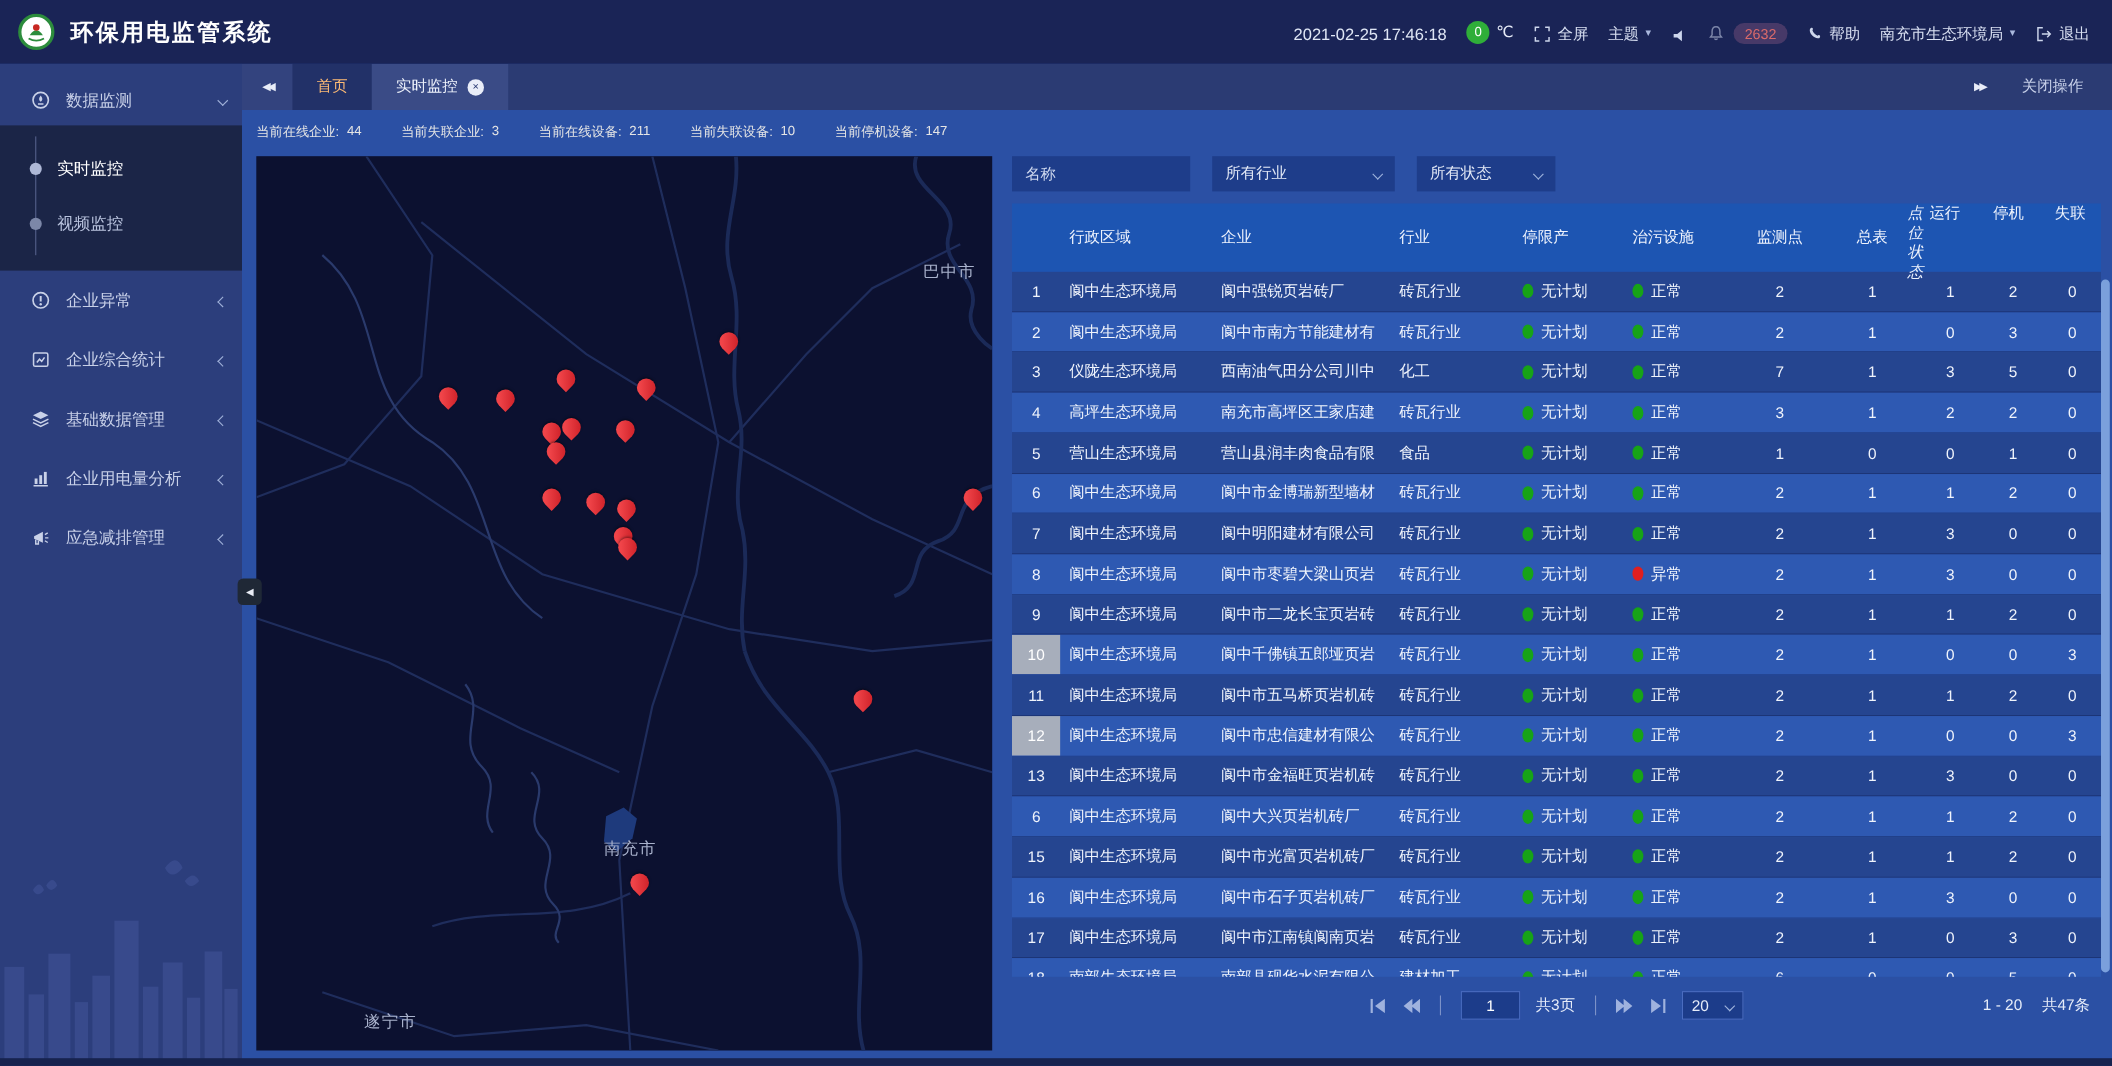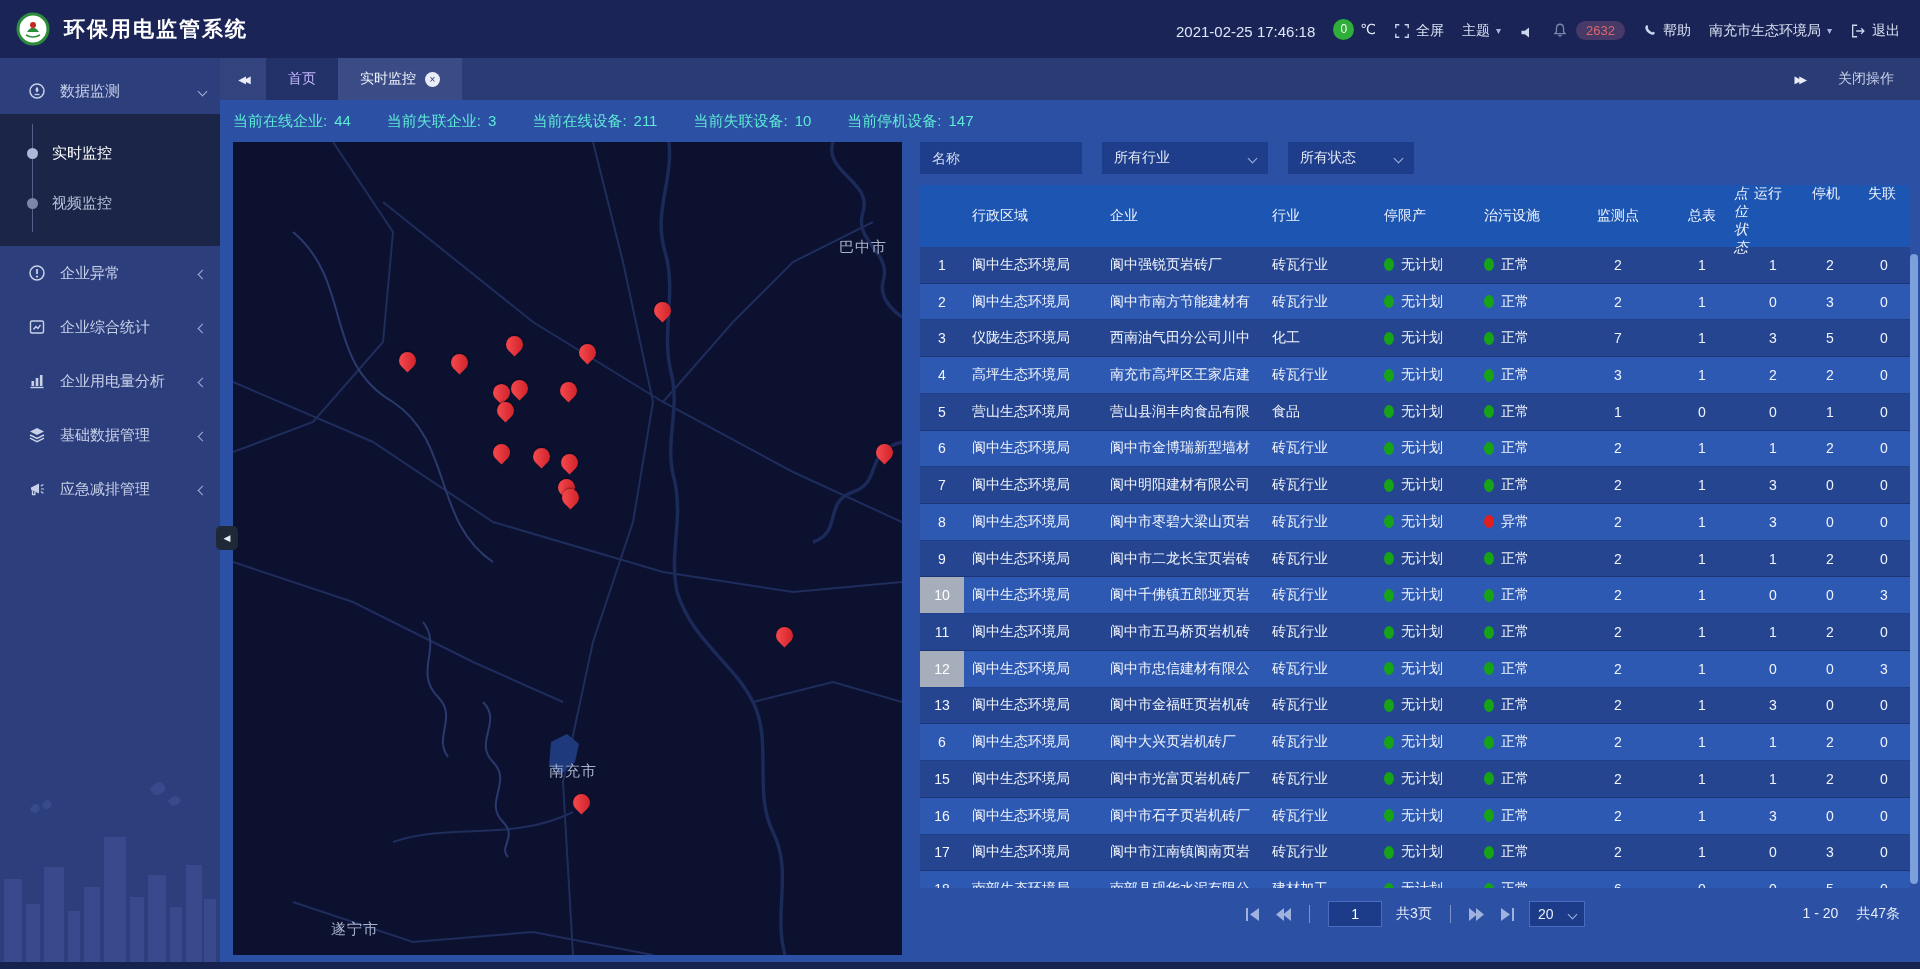--- a/index.html
+++ b/index.html
@@ -35,30 +35,30 @@
 .smitem{height:50px;display:flex;align-items:center;padding-left:52px;position:relative;color:#b9c3de;cursor:pointer}
 .smitem .bdot{position:absolute;left:27px;width:11px;height:11px;border-radius:50%;background:#7c87a8}
 .smitem.active{color:#fff}
 .smitem.active .bdot{background:#aeb8d6}
 .item-list .mitem{height:54px}
 .skyline{position:absolute;bottom:0;left:0;opacity:.4}
 
 
 .tabbar{position:absolute;top:58px;left:220px;right:0;height:42px;background:#2b3b73;display:flex;align-items:stretch;color:#c6cfe8;z-index:10}
 .tab-scroll{width:46px;display:flex;align-items:center;justify-content:center;background:#33437e;cursor:pointer;font-size:10px;letter-spacing:-3px;color:#e9edf8}
-.tab{display:flex;align-items:center;padding:0 22px;font-size:14px;cursor:pointer;background:#223168;color:#c4b5fd}
+.tab{display:flex;align-items:center;padding:0 22px;font-size:14px;cursor:pointer;background:#223168;color:#fdba74}
 .tab.active{background:#3a4b86;color:#eef2fb}
 .tab-close{width:15px;height:15px;margin-left:9px;border-radius:50%;background:#e9edf8;color:#2b3b73;font-size:10px;line-height:15px;text-align:center;display:inline-block}
 .tab-spacer{flex:1}
 .tab-right{display:flex;align-items:center;gap:34px;padding-right:26px}
 .dblarrow{font-size:10px;letter-spacing:-3px;color:#e9edf8;cursor:pointer}
 .close-ops{font-size:14px;cursor:pointer}
 
 
-.stats{position:absolute;top:112px;left:233px;display:flex;gap:36px;color:#5eead4;font-size:15px;z-index:5}
+.stats{position:absolute;top:112px;left:233px;display:flex;gap:36px;color:#e5e5e5;font-size:12px;z-index:5}
 .stat{display:flex;gap:7px;white-space:nowrap}
 
 
 .map{position:absolute;left:233px;top:142px;width:669px;height:813px;background:#0c1130;overflow:hidden;cursor:grab}
 .map-label{position:absolute;color:#a9b2cc;font-size:15px;letter-spacing:1px;white-space:nowrap}
 .pin{position:absolute;width:17px;height:17px;margin:-20.5px 0 0 -8.5px;border-radius:50% 50% 50% 0;transform:rotate(-45deg);background:linear-gradient(135deg,#f04449 25%,#d3262d 80%);box-shadow:1px -1px 2px rgba(0,0,0,.35)}
 .map-handle{position:absolute;left:216px;top:526px;width:22px;height:24px;background:#1f2836;border-radius:5px;color:#e8ecf5;font-size:9px;display:flex;align-items:center;justify-content:center;z-index:25;cursor:pointer}
 
 
 .rpanel{position:absolute;left:912px;top:142px;width:1006px;height:813px;padding:0 8px}
@@ -239,31 +239,31 @@
         <div class="mitem">
           <svg class="micon">
             <use href="#i-stats"></use>
           </svg>
           <span>企业综合统计</span>
           <span class="mchev chev left"></span>
         </div>
 
         <div class="mitem">
           <svg class="micon">
-            <use href="#i-chart"></use>
-          </svg>
-          <span>企业用电量分析</span>
+            <use href="#i-layers"></use>
+          </svg>
+          <span>基础数据管理</span>
           <span class="mchev chev left"></span>
         </div>
 
         <div class="mitem">
           <svg class="micon">
-            <use href="#i-layers"></use>
-          </svg>
-          <span>基础数据管理</span>
+            <use href="#i-chart"></use>
+          </svg>
+          <span>企业用电量分析</span>
           <span class="mchev chev left"></span>
         </div>
 
         <div class="mitem">
           <svg class="micon">
             <use href="#i-megaphone"></use>
           </svg>
           <span>应急减排管理</span>
           <span class="mchev chev left"></span>
         </div>

